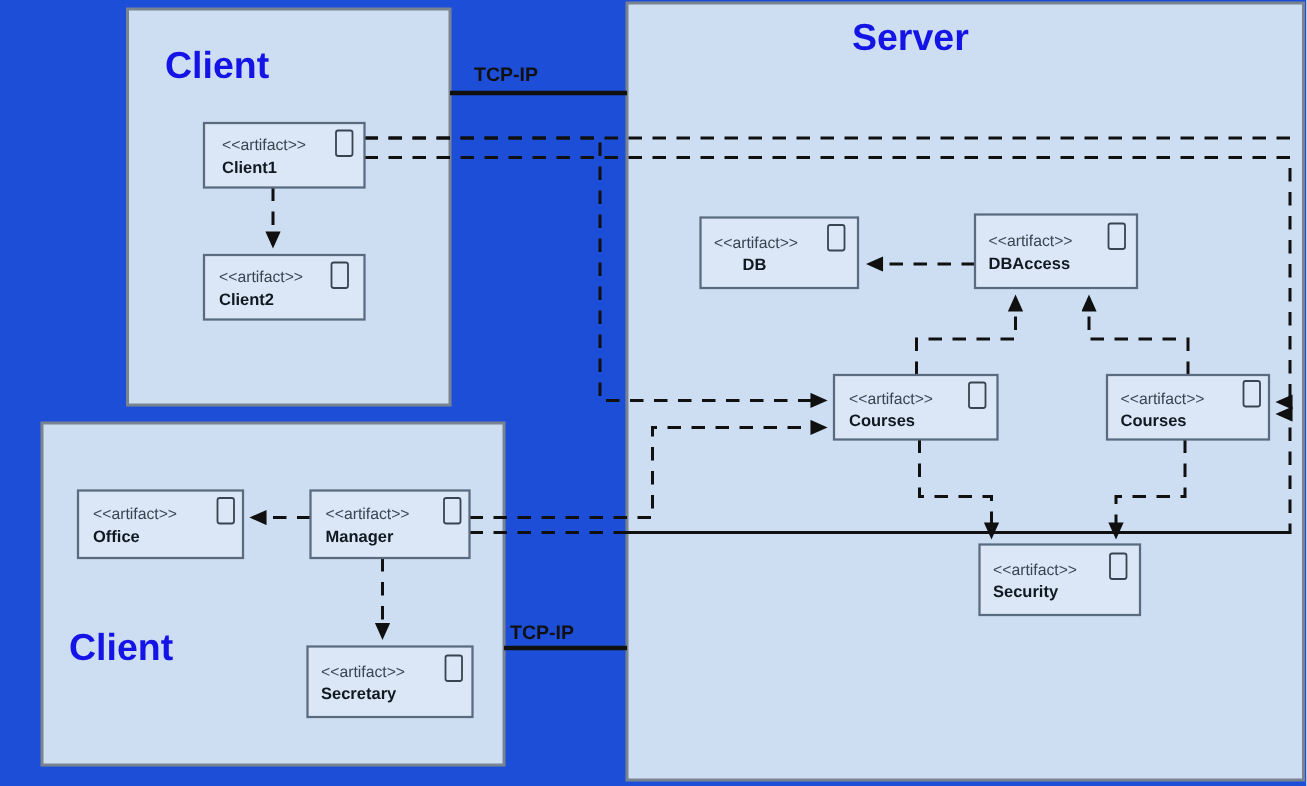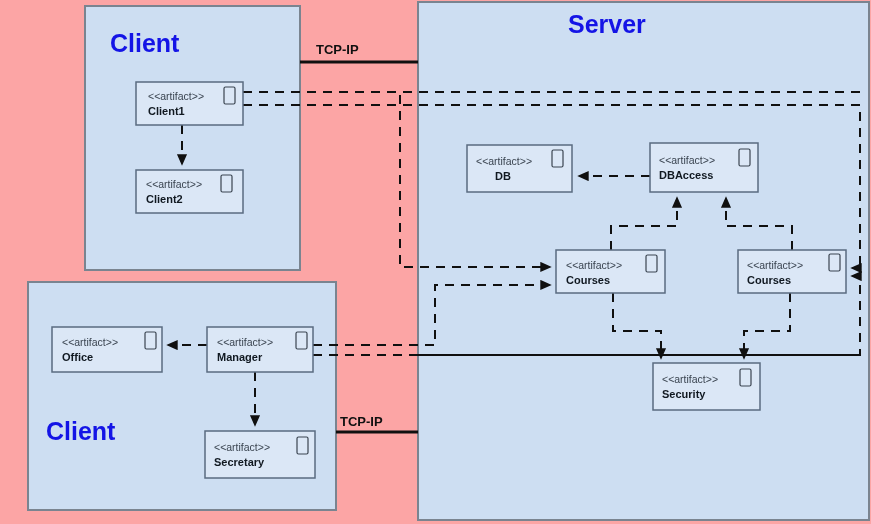--- a/index.html
+++ b/index.html
@@ -1,18 +1,18 @@
 <!DOCTYPE html>
 <html><head>
 <meta charset="utf-8">
 <style>
   html,body{margin:0;padding:0;background:#ffffff;}
   body{width:871px;height:524px;overflow:hidden;
        font-family:"Liberation Sans", sans-serif;}
-  #stage{position:relative;width:871px;height:524px;background:#fca5a5;}
+  #stage{position:relative;width:871px;height:524px;background:#1d4ed8;}
   svg#diagram{position:absolute;left:0;top:0;width:871px;height:524px;}
   .node-title{font-family:"Liberation Sans", sans-serif;font-size:25px;font-weight:bold;fill:#1414e6;}
   .stereo{font-family:"Liberation Sans", sans-serif;font-size:10.5px;fill:#3a4450;}
   .aname{font-family:"Liberation Sans", sans-serif;font-size:11px;font-weight:bold;fill:#101820;}
   .link-label{font-family:"Liberation Sans", sans-serif;font-size:13px;font-weight:bold;fill:#101010;}
   .node-rect{fill:#cddef2;stroke:#7a8490;stroke-width:2;}
   .artifact-rect{fill:#dbe7f6;stroke:#5a6b80;stroke-width:1.5;}
   .artifact-icon{fill:#dbe7f6;stroke:#3a4450;stroke-width:1.2;}
   .dep{fill:none;stroke:#101010;stroke-width:2;stroke-dasharray:9 7;}
   .assoc{fill:none;stroke:#101010;stroke-width:3;}

